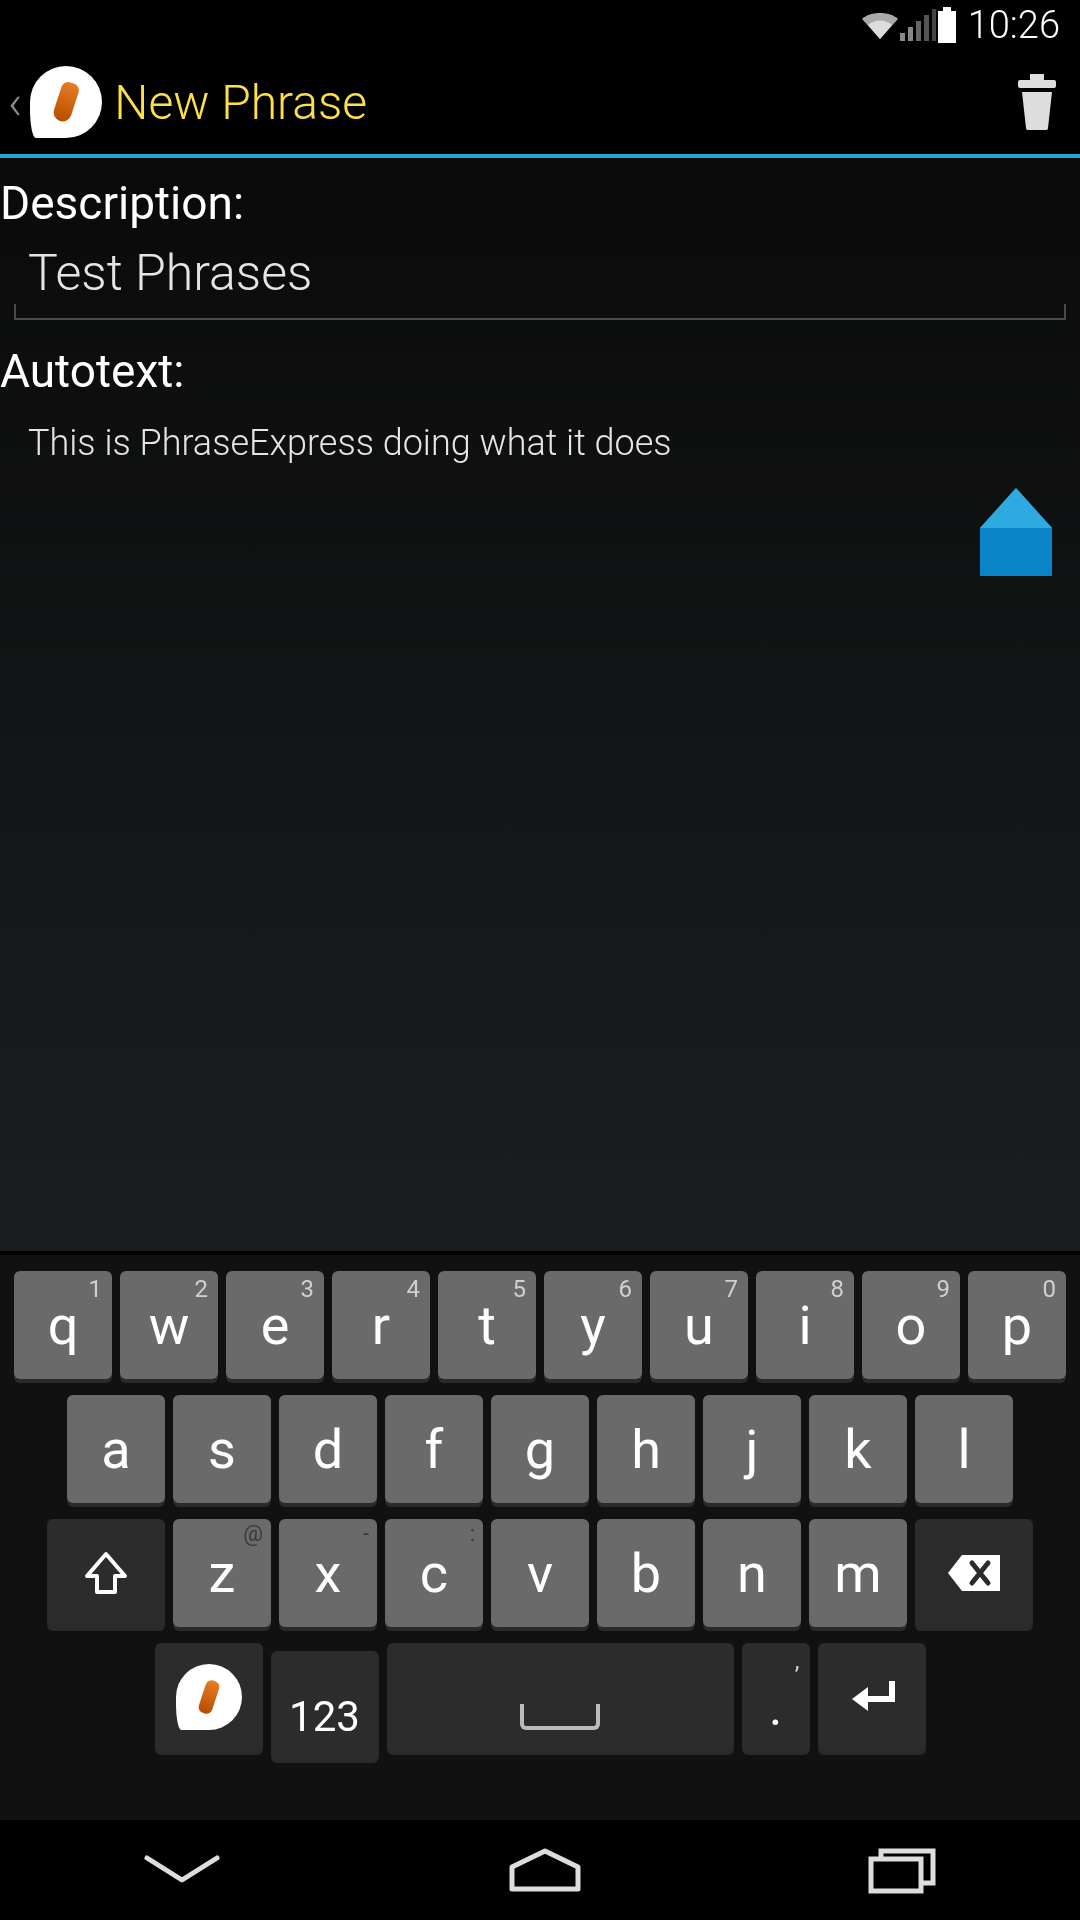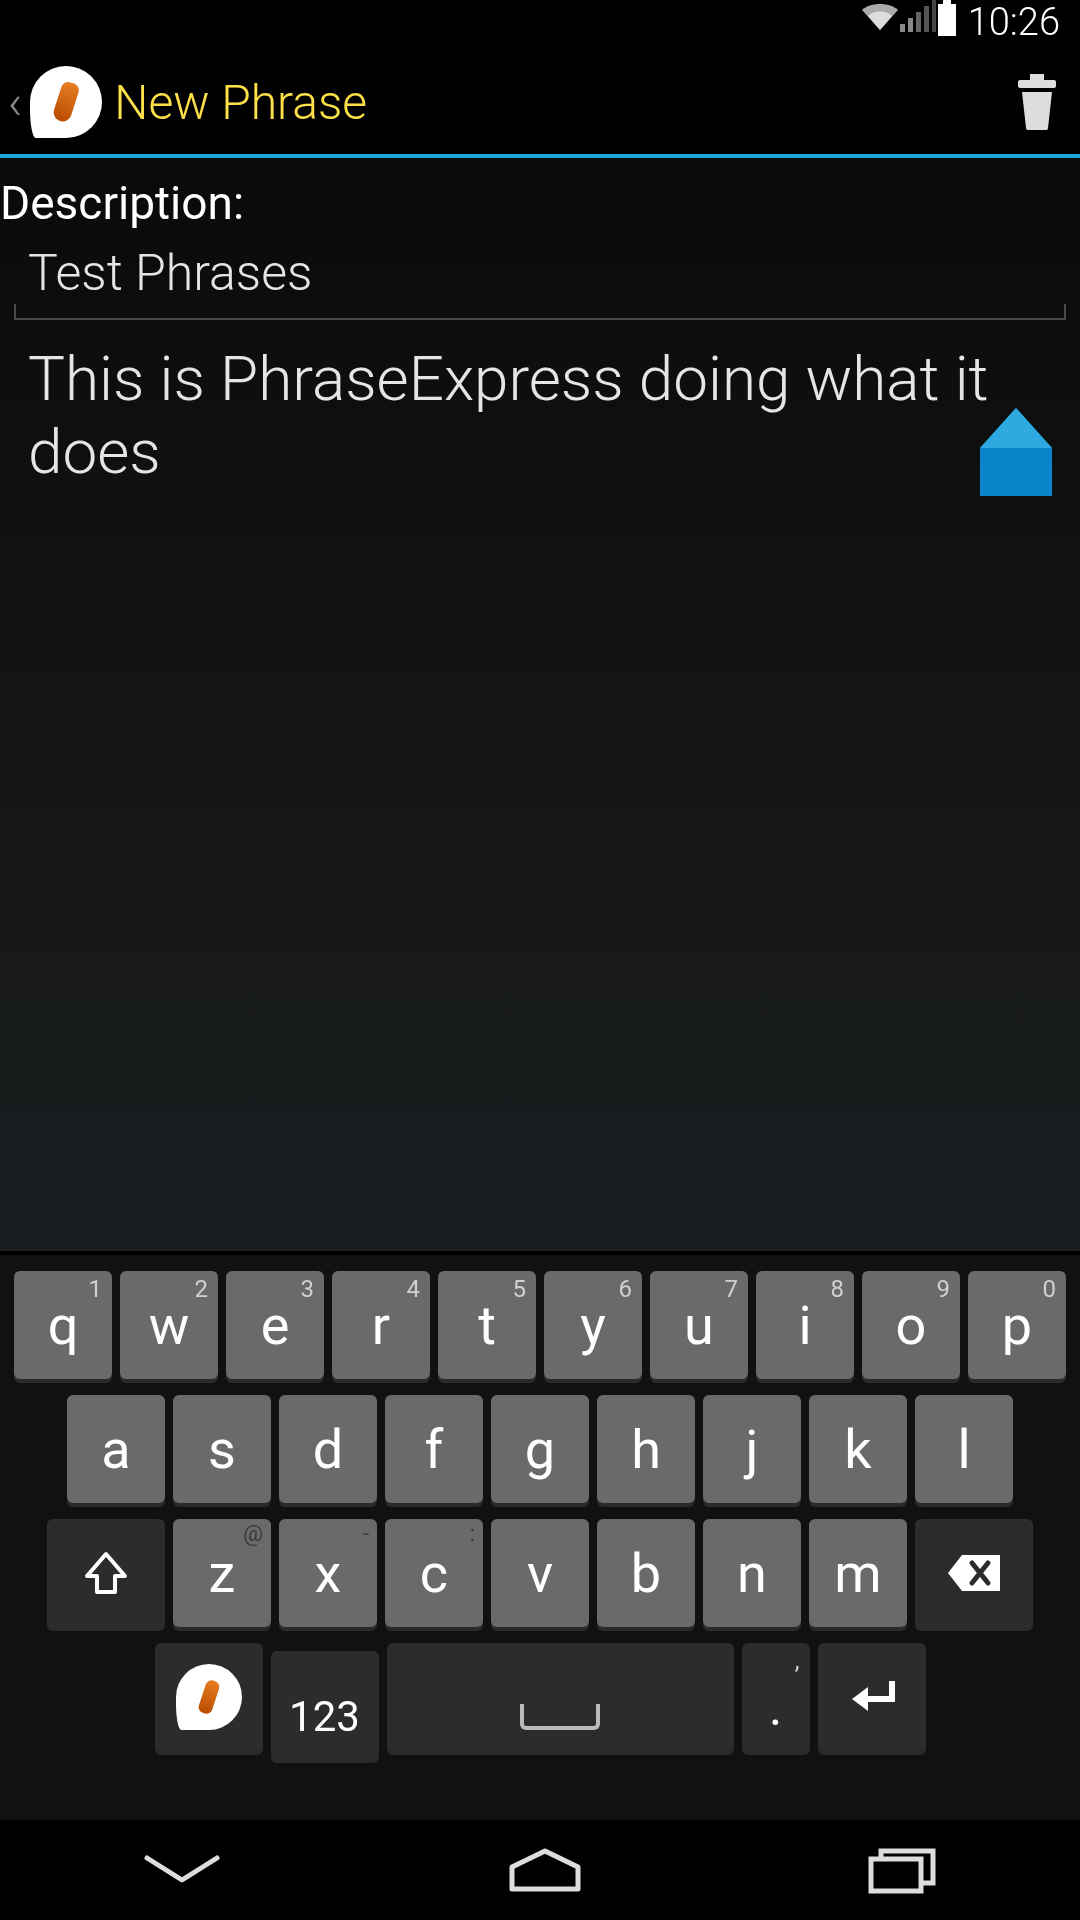--- a/index.html
+++ b/index.html
@@ -4,21 +4,22 @@
 <style>
   * { margin: 0; padding: 0; box-sizing: border-box; font-family: Roboto, Arial, sans-serif; }
   html, body { width: 1080px; height: 1920px; background: #000; overflow: hidden; }
 
   
   .status-bar {
     height: 50px;
     background: #000;
     display: flex;
     justify-content: flex-end;
-    padding: 0 20px;
+    align-items: center;
+    padding: 16px 20px;
   }
   .status-bar .time { color: #fff; font-size: 38px; font-weight: 300; margin-left: 10px; }
   .status-icons svg { display: block; }
 
   
   .action-bar {
     height: 108px;
     background: #000;
     display: flex;
     align-items: center;
@@ -42,21 +43,21 @@
     color: #e5e5e5; font-size: 50px; font-weight: 300;
     margin: 4px 14px 18px 14px; padding: 4px 14px 16px 14px;
     border-bottom: 2px solid #4a4a4a; position: relative;
   }
   .input-line::before, .input-line::after{
     content:""; position:absolute; bottom:0; width:2px; height:14px; background:#4a4a4a;
   }
   .input-line::before{left:0;}
   .input-line::after{right:0;}
   .content-box {
-    color: #e5e5e5; font-size: 62px; font-weight: 300;
+    color: #e5e5e5; font-size: 36px; font-weight: 300;
     margin: 14px 14px 0 14px; padding: 4px 14px 16px 14px;
     position: relative; min-height: 240px;
   }
   .cursor-caret {
     position: absolute; right: 14px; top: 70px;
   }
 
   
   .keyboard {
     position: absolute; left: 0; right: 0; bottom: 100px;
@@ -146,20 +147,21 @@
       <rect x="6" y="8" width="38" height="8" rx="2" fill="#ddd"></rect>
       <path d="M10 20 L40 20 L36 56 C36 58 34 58 34 58 L16 58 C16 58 14 58 14 56 Z" fill="#ddd"></path>
     </svg>
   </div>
 </div>
 
 <div class="content">
   <div class="field-label">Description:</div>
   <div class="input-line">Test Phrases</div>
 
+  <div class="field-label">Autotext:</div>
 
   <div class="content-box">
     <span>This is PhraseExpress doing what it does</span>
     <span class="cursor-caret">
       <svg width="72" height="96" viewBox="0 0 72 96">
         <path d="M36 0 L72 40 L72 88 L0 88 L0 40 Z" fill="#0a84c8"></path>
         <path d="M36 0 L72 40 L0 40 Z" fill="#2faae0"></path>
       </svg>
     </span>
   </div>

